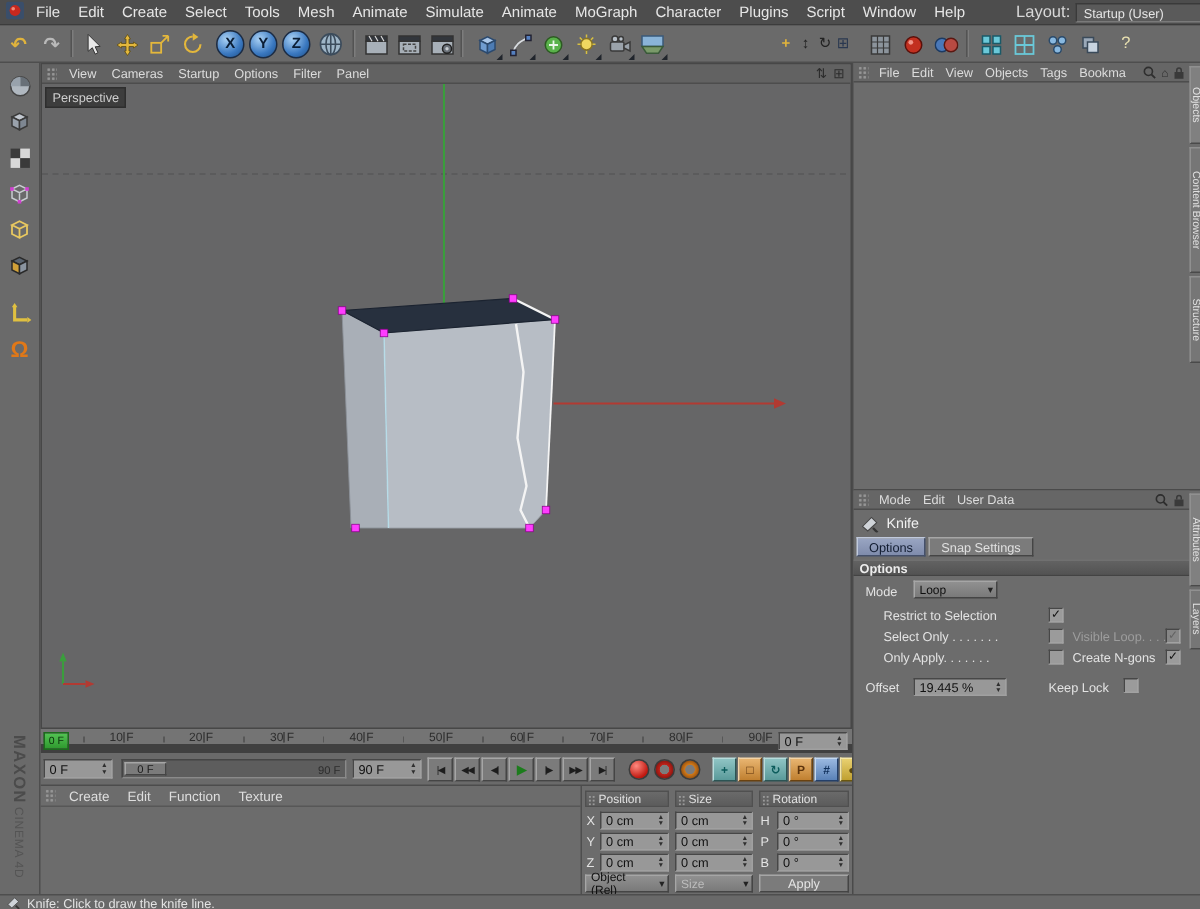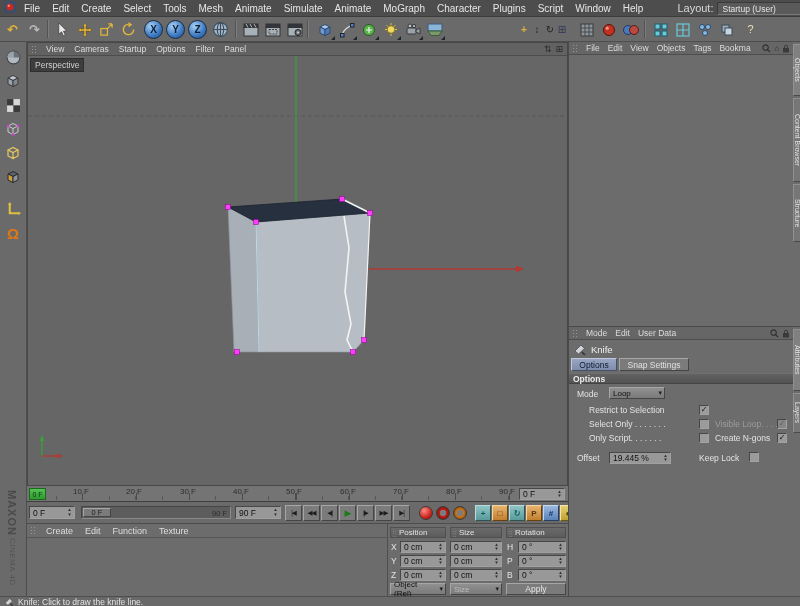--- a/index.html
+++ b/index.html
@@ -34,21 +34,21 @@
   
   .viewport { left:27px; top:42px; width:541px; height:444px; background:#666667; border:1px solid #474747; }
   .vp-menubar { position:absolute; left:0; top:0; width:100%; height:13px; background:#626262; border-bottom:1px solid #4d4d4d; display:flex; align-items:center; }
   .vp-menu-item { padding:0 5px; font-size:8.5px; color:#dcdcdc; }
   .vp-right { margin-left:auto; display:flex; gap:4px; padding-right:4px; font-size:9px; color:#2c2c2c; }
   .handle { width:7px; height:9px; margin:0 3px; background-image:radial-gradient(#969696 0.8px, transparent 1px); background-size:3px 3px; }
   .cam-label { position:absolute; left:2px; top:15px; background:#3d3d3d; color:#cfcfcf; font-size:8.5px; padding:1px 4px; border:1px solid #2e2e2e; }
   .scene { position:absolute; left:0; top:13px; width:539px; height:429px; }
 
   
-  .ruler { left:27px; top:486px; width:541px; height:16px; background:#747474; border-bottom:1px solid #404040; }
+  .ruler { left:27px; top:486px; width:541px; height:16px; background:#747474; border-bottom:6px solid #404040; }
   .ruler-ticks-minor { position:absolute; left:2px; bottom:1px; width:486px; height:4px; background:repeating-linear-gradient(90deg,#575757 0 1px, transparent 1px 26.6px); }
   .ruler-ticks-major { position:absolute; left:2px; bottom:1px; width:486px; height:7px; background:repeating-linear-gradient(90deg,#4b4b4b 0 1px, transparent 1px 53.3px); }
   .tick-label { position:absolute; top:1px; transform:translateX(-50%); font-size:8px; color:#2d2d2d; }
   .green-marker { position:absolute; left:2px; top:2px; width:17px; height:12px; background:linear-gradient(#53c353,#2f9a2f); border:1px solid #1d6a1d; color:#0c300c; font-size:7px; display:flex; align-items:center; justify-content:center; }
 
   
   .field { position:absolute; background:#989898; border:1px solid; border-color:#474747 #a0a0a0 #a0a0a0 #474747; color:#111; font-size:8.5px; display:flex; align-items:center; padding:0 3px 0 3px; }
   .spin { position:absolute; right:1px; top:0; bottom:0; width:7px; display:flex; flex-direction:column; justify-content:center; align-items:center; color:#2e2e2e; }
   .spin::before { content:"▲"; font-size:4.5px; line-height:4.5px; }
   .spin::after  { content:"▼"; font-size:4.5px; line-height:4.5px; }
@@ -590,21 +590,21 @@
     <span class="dd" style="left:40px; top:60px; width:56px; height:12px;">Loop</span>
 
     <span class="attr-label" style="left:20px; top:78px;">Restrict to Selection</span>
     <span class="chk" style="left:130px; top:78px;">✓</span>
 
     <span class="attr-label" style="left:20px; top:92px;">Select Only . . . . . . .</span>
     <span class="chk" style="left:130px; top:92px;"></span>
     <span class="attr-label dis" style="left:146px; top:92px;">Visible Loop. . . .</span>
     <span class="chk dis" style="left:208px; top:92px;">✓</span>
 
-    <span class="attr-label" style="left:20px; top:106px;">Only Script. . . . . . .</span>
+    <span class="attr-label" style="left:20px; top:106px;">Only Apply. . . . . . .</span>
     <span class="chk" style="left:130px; top:106px;"></span>
     <span class="attr-label" style="left:146px; top:106px;">Create N-gons</span>
     <span class="chk" style="left:208px; top:106px;">✓</span>
 
     <span class="attr-label" style="left:8px; top:126px;">Offset</span>
     <span class="field" style="left:40px; top:125px; width:62px; height:12px;">
         <span>19.445 %</span>
         <span class="spin"></span>
       </span>
     <span class="attr-label" style="left:130px; top:126px;">Keep Lock</span>

